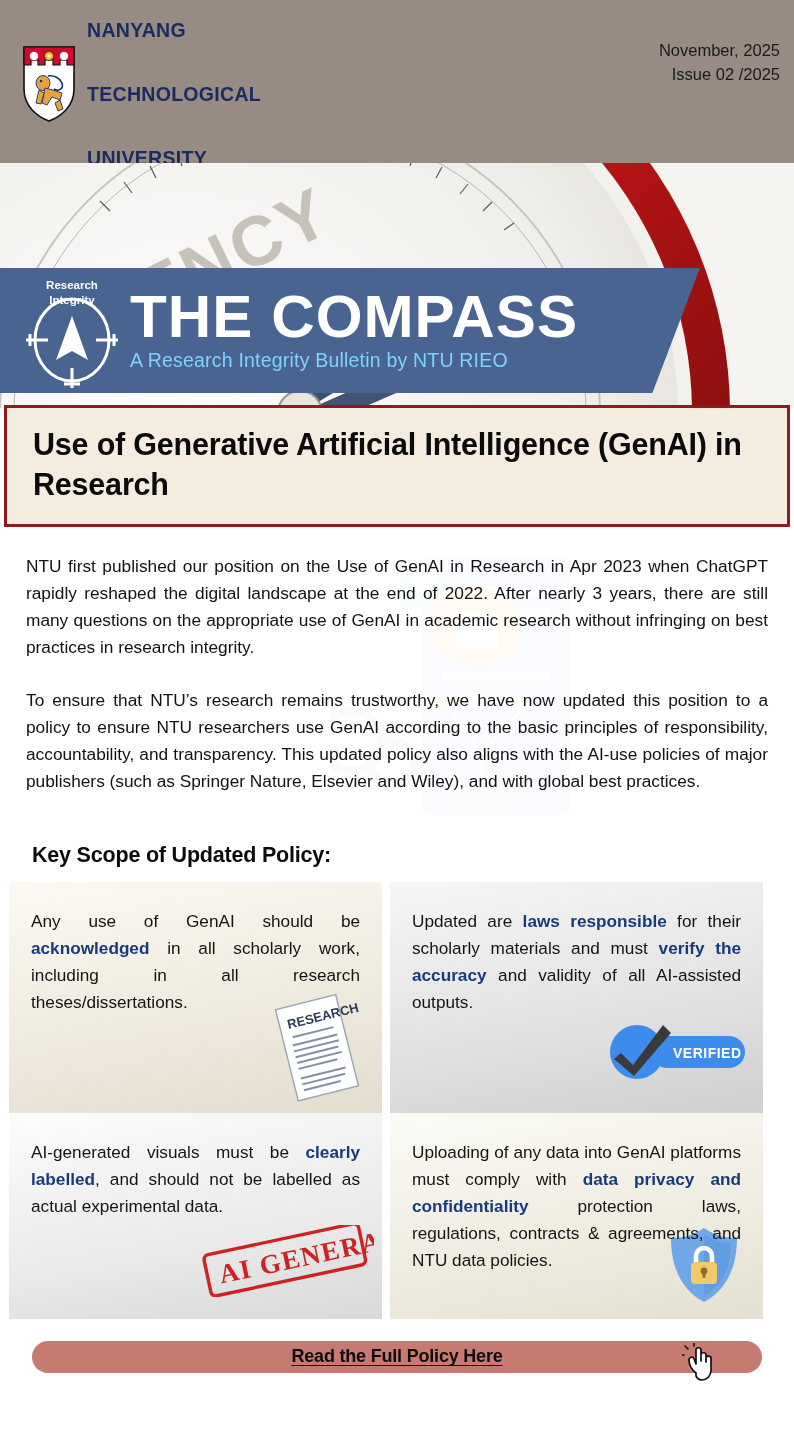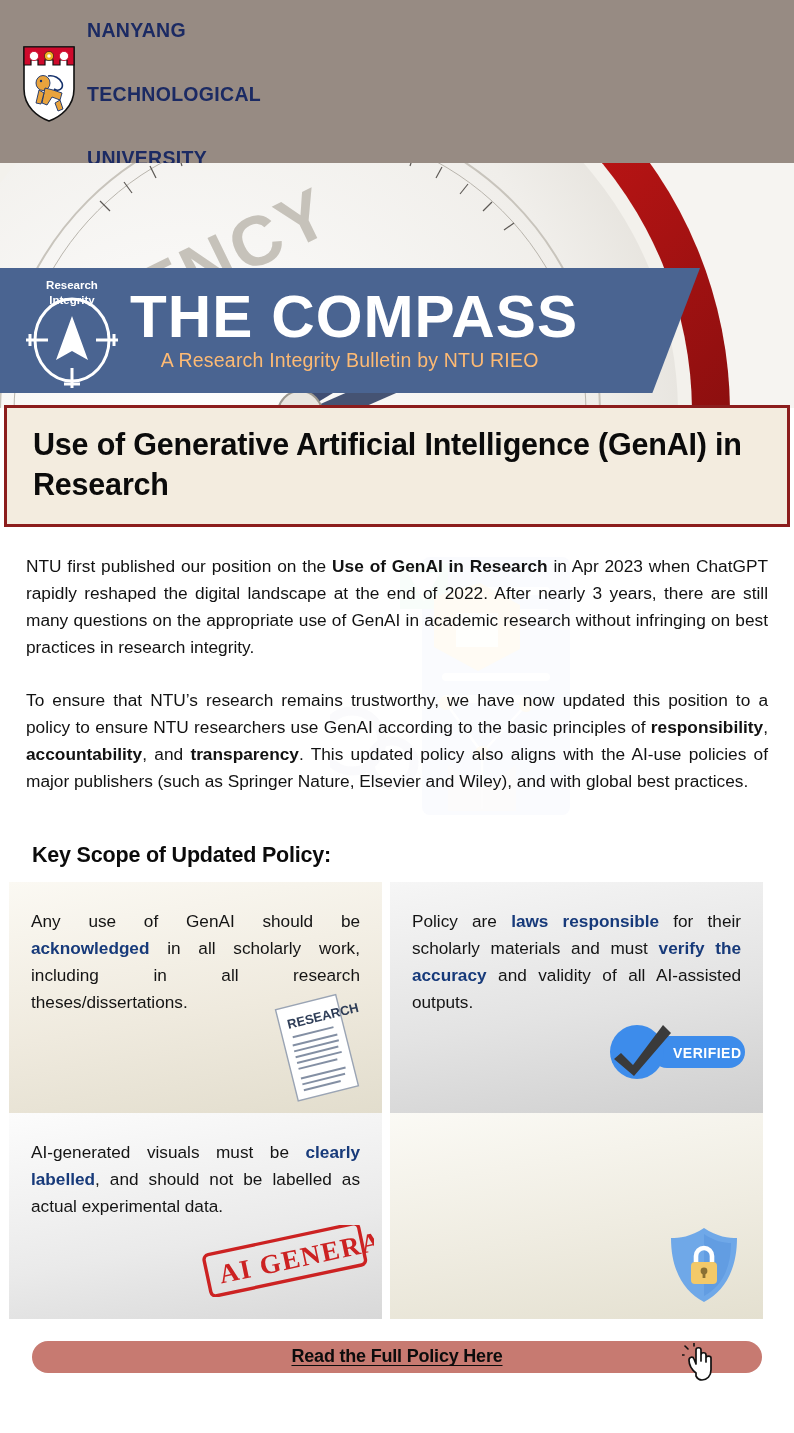--- a/index.html
+++ b/index.html
@@ -67,21 +67,21 @@
     color: #ffffff;
     font-family: "Liberation Sans", sans-serif;
     font-weight: bold;
     font-size: 59px;
     letter-spacing: 1px;
     line-height: 0.97;
     transform: scaleX(1.02);
     transform-origin: left center;
   }
   .compass-sub {
-    color: #fdba74; font-size: 19.5px; margin-top: 3px; letter-spacing: 0.2px; text-align: center;
+    color: #7dd3fc; font-size: 19.5px; margin-top: 3px; letter-spacing: 0.2px;
   }
 
   
   .headline-wrap { padding: 0 4px; margin-top: -3px; position: relative; z-index: 4; }
   .headline-box {
     border: 3.5px solid #8c1d1d;
     background: #f3ecdf;
     padding: 16px 20px 20px 26px;
     height: 122px;
   }
@@ -98,21 +98,21 @@
   .body-area { position: relative; padding: 0 26px; }
   .watermark { position: absolute; left: 330px; top: 0px; opacity: 0.55; pointer-events:none; }
   p.para {
     position: relative;
     font-size: 17.3px;
     line-height: 1.56;
     color: #121212;
     text-align: justify;
     margin-top: 26px;
   }
-  p.para b { font-weight: bold; }
+  p.para b { font-weight: normal; }
 
   .section-head {
     position: relative;
     font-weight: bold;
     font-size: 21.5px;
     color: #0b0b0b;
     margin: 48px 0 14px 6px;
     letter-spacing: -0.2px;
   }
 
@@ -191,20 +191,24 @@
           <circle cx="19" cy="36" r="1.2" fill="#14306b"></circle>
         </svg>
       </div>
       <div class="logo-words">
         <div class="ln">NANYANG</div>
         <div class="ln">TECHNOLOGICAL</div>
         <div class="ln">UNIVERSITY</div>
         <div class="logo-rule"></div>
         <div class="sg">SINGAPORE</div>
       </div>
+    </div>
+    <div class="issue-block">
+      <div>November, 2025</div>
+      <div>Issue 02 /2025</div>
     </div>
   </div>
 
   <div class="banner">
     <svg class="photo" viewBox="0 0 794 245" preserveAspectRatio="none">
       <defs>
         <linearGradient id="rimg" x1="0" y1="0" x2="1" y2="1">
           <stop offset="0%" stop-color="#7d0d0d"></stop>
           <stop offset="22%" stop-color="#d02020"></stop>
           <stop offset="38%" stop-color="#f07a6a"></stop>
@@ -362,21 +366,21 @@
               <rect x="30" y="86" width="44" height="2"></rect>
               <rect x="30" y="92" width="38" height="2"></rect>
             </g>
           </g>
         </svg>
       </div>
     </div>
 
     <div class="card card-2">
       <div class="ctext">
-        <span>Policy are </span><b>laws responsible</b><span> for their scholarly materials and must </span><b>verify the accuracy</b><span> and validity of all AI-assisted outputs.</span>
+        <span>Updated are </span><b>laws responsible</b><span> for their scholarly materials and must </span><b>verify the accuracy</b><span> and validity of all AI-assisted outputs.</span>
       </div>
       <div class="card-art art-verified">
         <svg width="140" height="58" viewBox="0 0 140 58">
           <rect x="44" y="13" width="94" height="32" rx="16" fill="#3d8ceb"></rect>
           <text x="66" y="35" font-family="Liberation Sans, sans-serif" font-size="14" font-weight="bold" fill="#ffffff" letter-spacing="0.5">VERIFIED</text>
           <circle cx="30" cy="29" r="27" fill="#3d8ceb"></circle>
           <path d="M14 30 L26 42 L56 2 L64 10 L27 53 L7 36 Z" fill="#3a3a3a"></path>
         </svg>
       </div>
     </div>
@@ -389,20 +393,23 @@
         <svg width="180" height="72" viewBox="0 0 180 72">
           <g transform="rotate(-12 90 36)">
             <rect x="12" y="14" width="158" height="42" rx="5" fill="none" stroke="#cc2222" stroke-width="3.4"></rect>
             <text x="24" y="45" font-family="Liberation Serif, serif" font-size="27" font-weight="bold" fill="#cc2222" letter-spacing="1.5">AI GENERATED</text>
           </g>
         </svg>
       </div>
     </div>
 
     <div class="card card-4">
+      <div class="ctext">
+        <span>Uploading of any data into GenAI platforms must comply with </span><b>data privacy and confidentiality</b><span> protection laws, regulations, contracts &amp; agreements, and NTU data policies.</span>
+      </div>
       <div class="card-art art-shield">
         <svg width="74" height="80" viewBox="0 0 74 80">
           <path d="M37 3 C50 12 62 13 70 13 C70 44 58 66 37 77 C16 66 4 44 4 13 C12 13 24 12 37 3 Z" fill="#6fa8e8"></path>
           <path d="M37 9 C47 16 57 18 64 18 C64 44 54 62 37 71 C37 50 37 30 37 9 Z" fill="#5b97de" opacity="0.65"></path>
           <rect x="24" y="37" width="26" height="22" rx="4" fill="#f3c969"></rect>
           <path d="M29 37 V31 a8 8 0 0 1 16 0 V37" fill="none" stroke="#ffffff" stroke-width="4.6"></path>
           <circle cx="37" cy="46" r="3.4" fill="#8a7033"></circle>
           <rect x="35.6" y="46" width="2.8" height="7" fill="#8a7033"></rect>
         </svg>
       </div>

